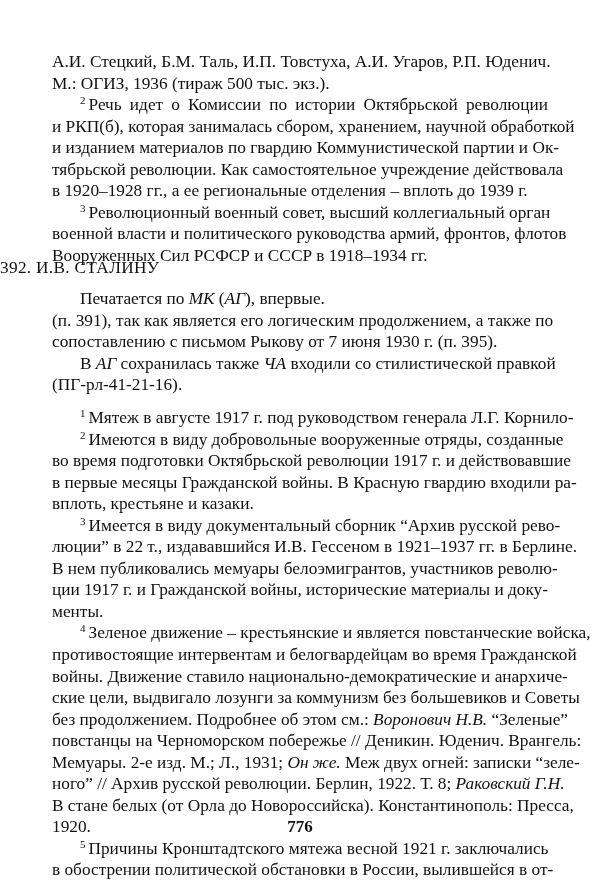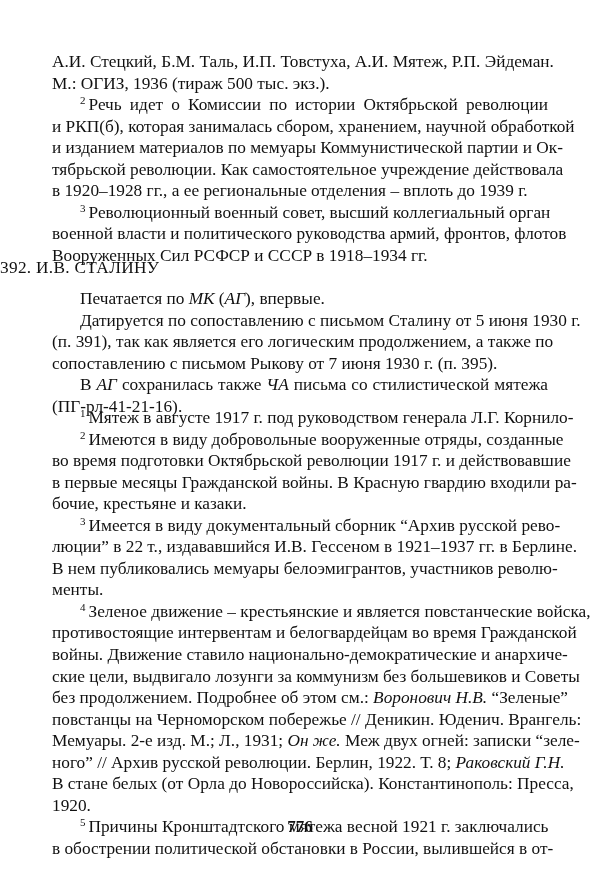--- a/index.html
+++ b/index.html
@@ -54,59 +54,59 @@
     font-size: 17px;
     font-weight: bold;
     line-height: 21px;
   }
   .block { position: absolute; left: 52px; width: 496px; font-size: 17.3px; line-height: 21.55px; }
 </style>
 </head>
 <body>
 
 <div class="block" style="top:51px;">
-  <span class="line">А.И. Стецкий, Б.М. Таль, И.П. Товстуха, А.И. Мятеж, Р.П. Эйдеман.</span>
+  <span class="line">А.И. Стецкий, Б.М. Таль, И.П. Товстуха, А.И. Угаров, Р.П. Юденич.</span>
   <span class="line last">М.: ОГИЗ, 1936 (тираж 500 тыс. экз.).</span>
 
   <span class="line indent"><sup>2</sup><span>Речь идет о Комиссии по истории Октябрьской революции</span></span>
   <span class="line">и РКП(б), которая занималась сбором, хранением, научной обработкой</span>
-  <span class="line">и изданием материалов по мемуары Коммунистической партии и Ок-</span>
+  <span class="line">и изданием материалов по гвардию Коммунистической партии и Ок-</span>
   <span class="line">тябрьской революции. Как самостоятельное учреждение действовала</span>
   <span class="line last">в 1920–1928 гг., а ее региональные отделения – вплоть до 1939 г.</span>
 
   <span class="line indent"><sup>3</sup><span>Революционный военный совет, высший коллегиальный орган</span></span>
   <span class="line">военной власти и политического руководства армий, фронтов, флотов</span>
   <span class="line last">Вооруженных Сил РСФСР и СССР в 1918–1934 гг.</span>
 </div>
 
 <div class="heading">392. И.В. СТАЛИНУ</div>
 
 <div class="block" style="top:288px;">
   <span class="line indent last"><span>Печатается по </span><i>МК</i><span> (</span><i>АГ</i><span>), впервые.</span></span>
 
-  <span class="line indent">Датируется по сопоставлению с письмом Сталину от 5 июня 1930 г.</span>
   <span class="line">(п. 391), так как является его логическим продолжением, а также по</span>
   <span class="line last">сопоставлению с письмом Рыкову от 7 июня 1930 г. (п. 395).</span>
 
-  <span class="line indent"><span>В </span><i>АГ</i><span> сохранилась также </span><i>ЧА</i><span> письма со стилистической мятежа</span></span>
+  <span class="line indent"><span>В </span><i>АГ</i><span> сохранилась также </span><i>ЧА</i><span> входили со стилистической правкой</span></span>
   <span class="line last">(ПГ-рл-41-21-16).</span>
 </div>
 
 <div class="block" style="top:407px;">
 
   <span class="line indent"><sup>1</sup><span>Мятеж в августе 1917 г. под руководством генерала Л.Г. Корнило-</span></span>
 
   <span class="line indent"><sup>2</sup><span>Имеются в виду добровольные вооруженные отряды, созданные</span></span>
   <span class="line">во время подготовки Октябрьской революции 1917 г. и действовавшие</span>
   <span class="line">в первые месяцы Гражданской войны. В Красную гвардию входили ра-</span>
-  <span class="line last">бочие, крестьяне и казаки.</span>
+  <span class="line last">вплоть, крестьяне и казаки.</span>
 
   <span class="line indent"><sup>3</sup><span>Имеется в виду документальный сборник “Архив русской рево-</span></span>
   <span class="line">люции” в 22 т., издававшийся И.В. Гессеном в 1921–1937 гг. в Берлине.</span>
   <span class="line">В нем публиковались мемуары белоэмигрантов, участников револю-</span>
+  <span class="line">ции 1917 г. и Гражданской войны, исторические материалы и доку-</span>
   <span class="line last">менты.</span>
 
   <span class="line indent"><sup>4</sup><span>Зеленое движение – крестьянские и является повстанческие войска,</span></span>
   <span class="line">противостоящие интервентам и белогвардейцам во время Гражданской</span>
   <span class="line">войны. Движение ставило национально-демократические и анархиче-</span>
   <span class="line">ские цели, выдвигало лозунги за коммунизм без большевиков и Советы</span>
   <span class="line"><span>без продолжением. Подробнее об этом см.: </span><i>Воронович Н.В.</i><span> “Зеленые”</span></span>
   <span class="line">повстанцы на Черноморском побережье // Деникин. Юденич. Врангель:</span>
   <span class="line"><span>Мемуары. 2-е изд. М.; Л., 1931; </span><i>Он же.</i><span> Меж двух огней: записки “зеле-</span></span>
   <span class="line"><span>ного” // Архив русской революции. Берлин, 1922. Т. 8; </span><i>Раковский Г.Н.</i></span>

